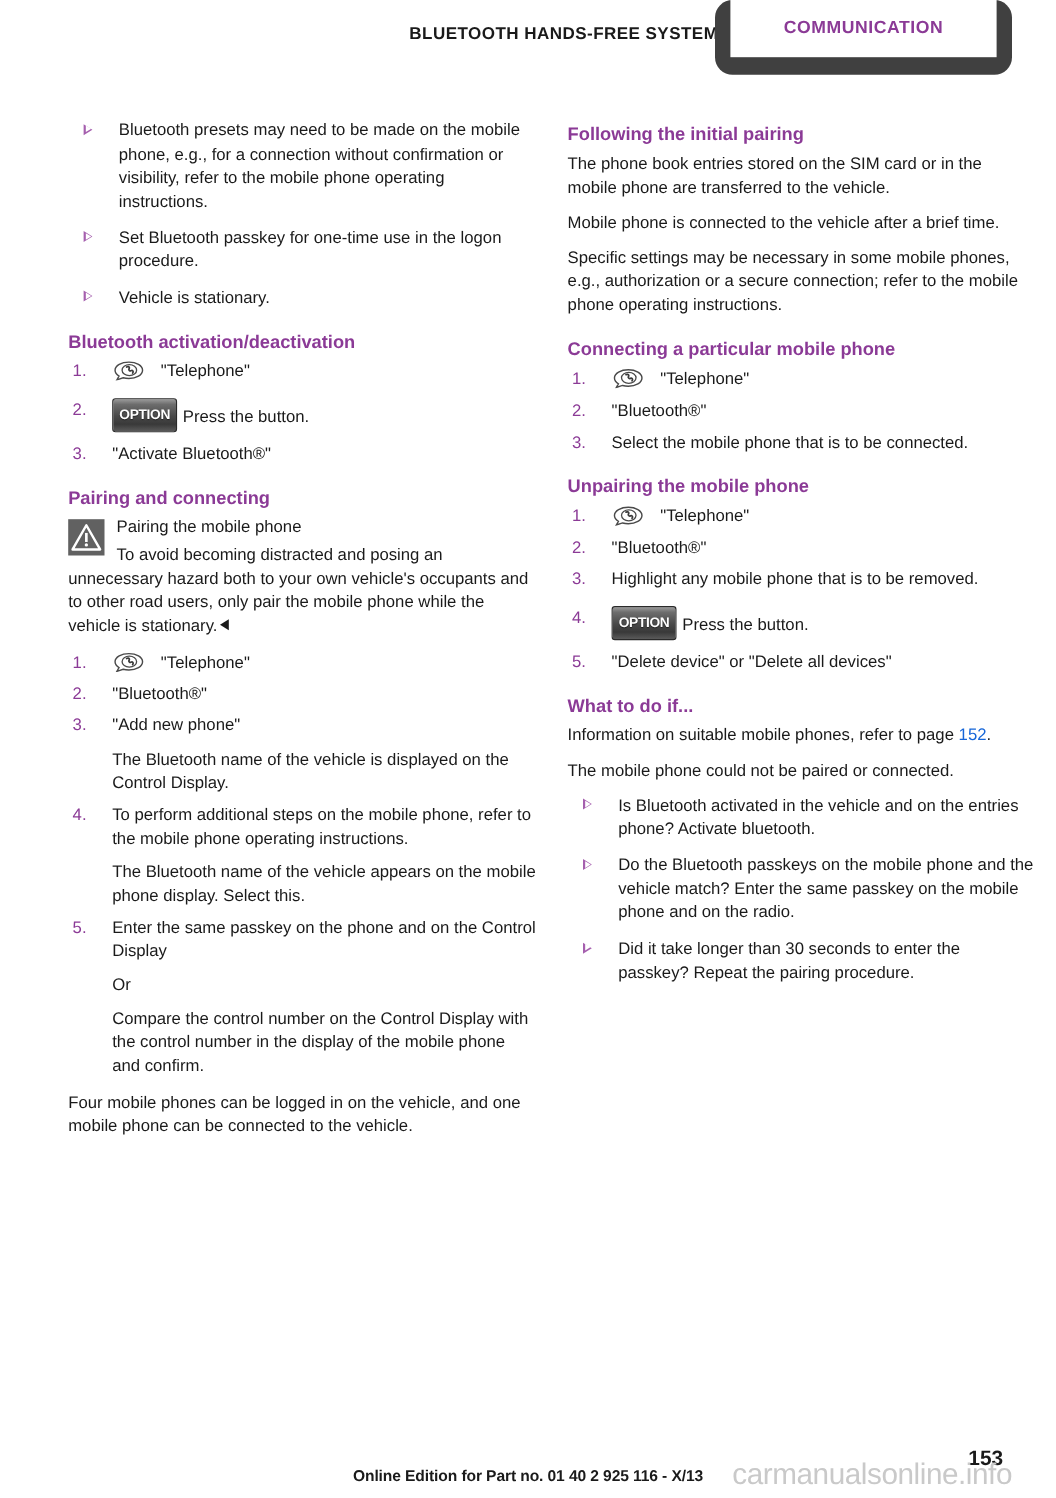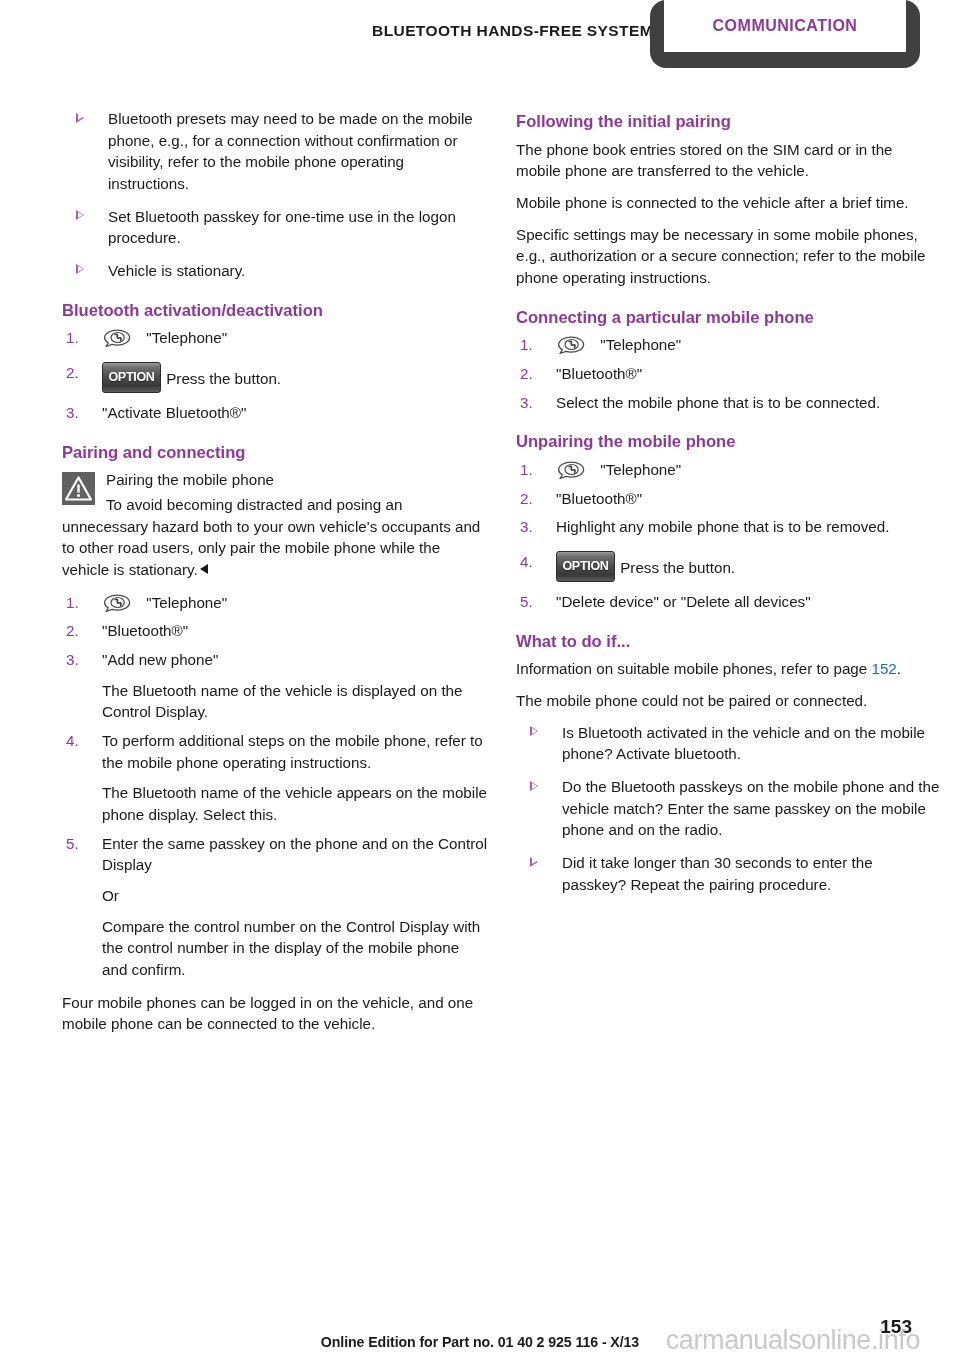--- a/index.html
+++ b/index.html
@@ -425,21 +425,21 @@
 
     <h2 class="section-heading">What to do if...</h2>
 
     <p class="para"><span>Information on suitable mobile phones, refer to page </span><span class="page-ref">152</span><span>.</span></p>
 
     <p class="para">The mobile phone could not be paired or connected.</p>
 
     <ul class="bullet-list">
       <li>
         <span class="tri"></span>
-        <span>Is Bluetooth activated in the vehicle and on the mobile phone? Activate bluetooth.</span>
+        <span>Is Bluetooth activated in the vehicle and on the entries phone? Activate bluetooth.</span>
       </li>
       <li>
         <span class="tri"></span>
         <span>Do the Bluetooth passkeys on the mobile phone and the vehicle match? Enter the same passkey on the mobile phone and on the radio.</span>
       </li>
       <li>
         <span class="tri"></span>
         <span>Did it take longer than 30 seconds to enter the passkey? Repeat the pairing procedure.</span>
       </li>
     </ul>

